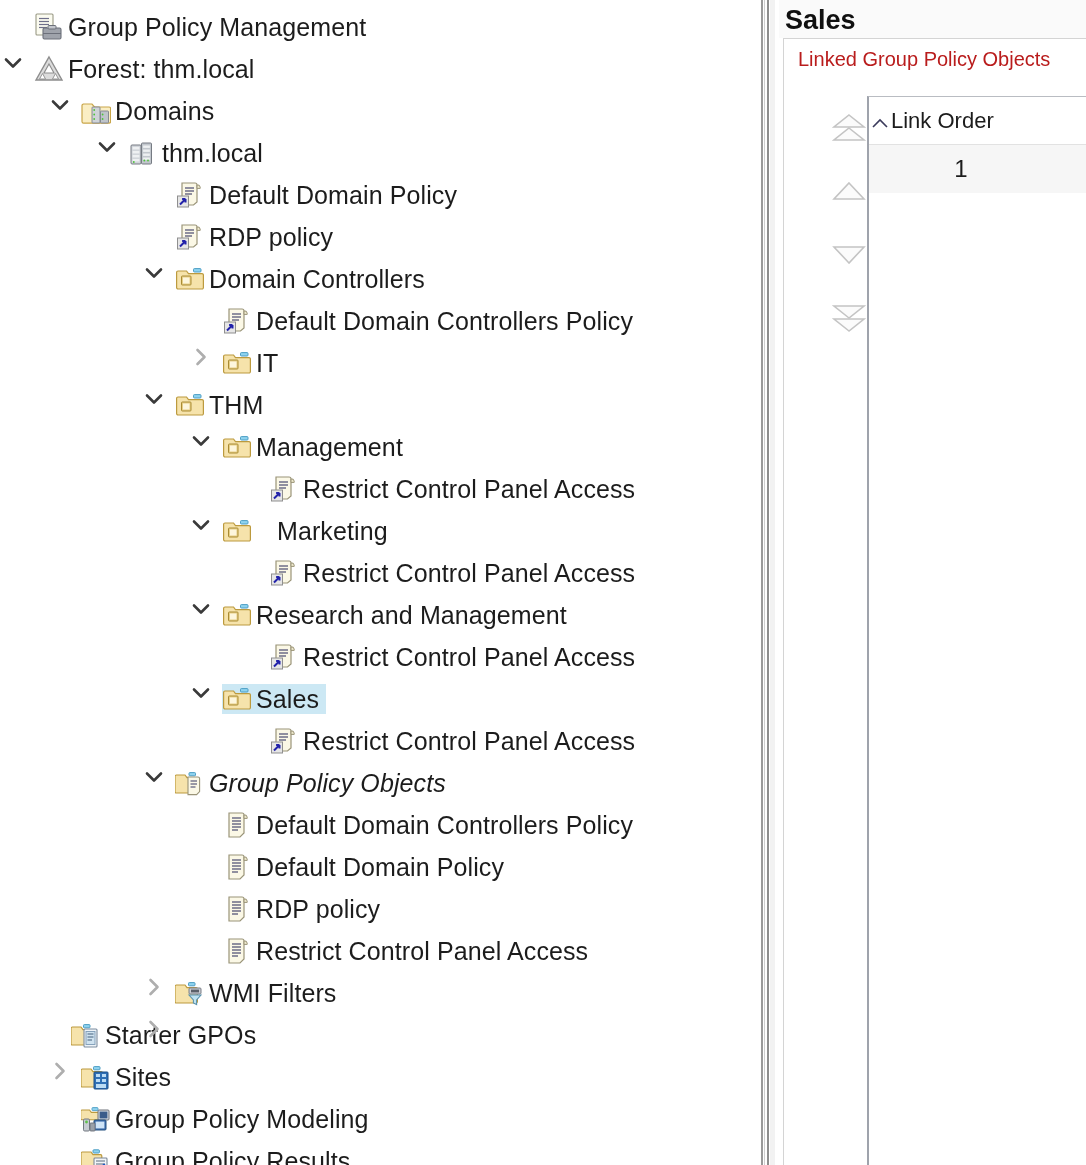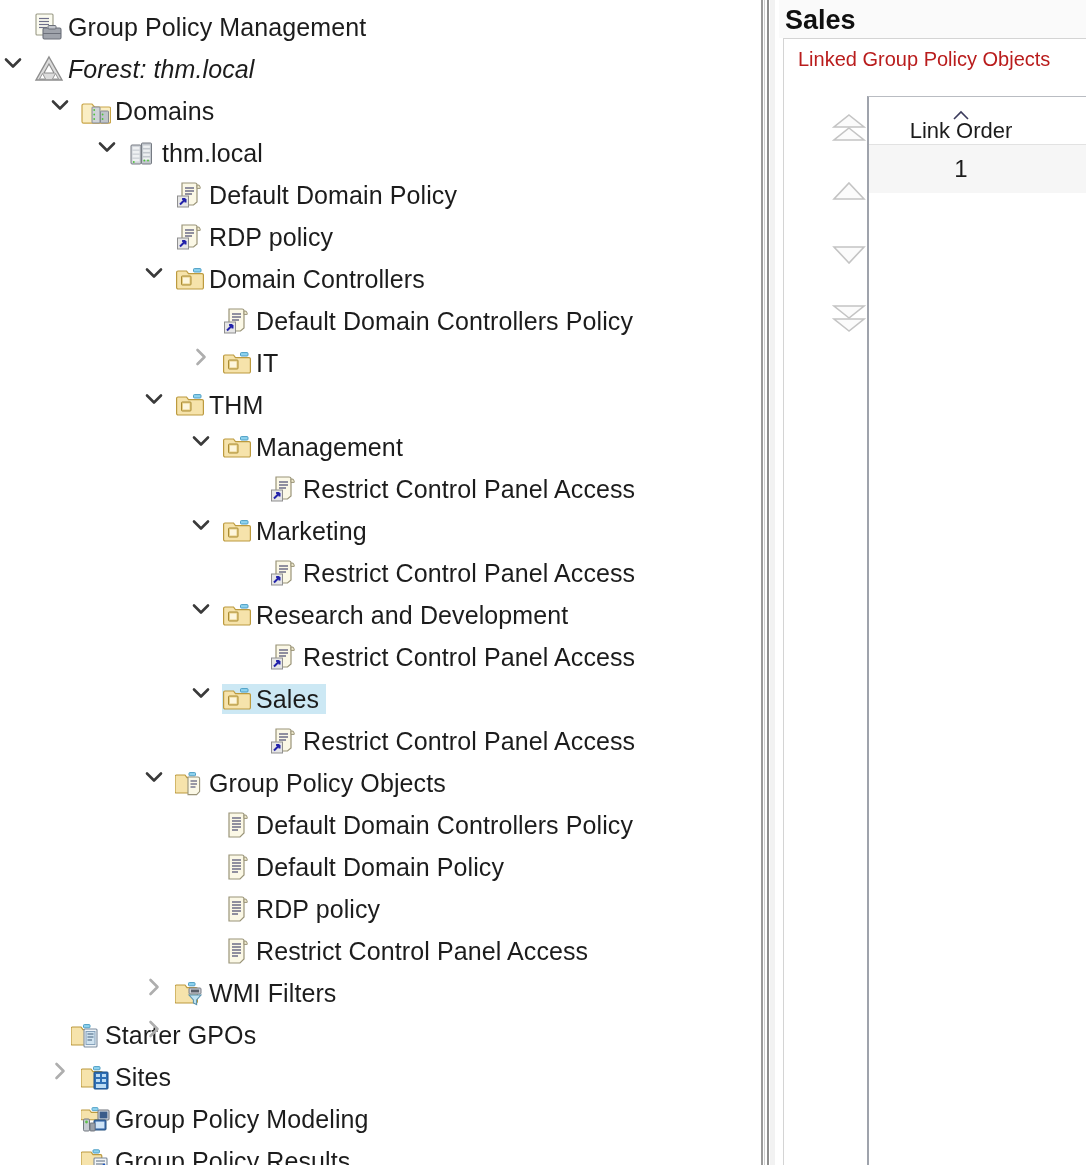--- a/index.html
+++ b/index.html
@@ -83,21 +83,21 @@
     position:absolute; left:83px; top:57px; right:-40px; bottom:0;
     border-left:2px solid #9fa3ac; border-top:1px solid #b9bcc2;
     background:#ffffff;
   }
   #gpo-table .thead {
     height:48px; position:relative; border-bottom:1px solid #e2e2e2;
     background:#ffffff;
   }
   .th {
     position:absolute; left:0; top:0; width:184px; height:48px;
-    display:flex; flex-direction:column; align-items:center; justify-content:flex-end;
+    display:flex; flex-direction:row; align-items:center; justify-content:flex-start;
   }
   .th .sortcaret { height:10px; line-height:10px; margin-bottom:-2px; }
   .th .thtext { font-size:22px; line-height:28px; color:#1c1c1c; }
   .trow { height:48px; position:relative; background:#f6f6f6; }
   .trow .cell {
     position:absolute; left:0; top:0; width:184px; height:48px;
     display:flex; align-items:center; justify-content:center;
     font-size:24px; color:#1c1c1c;
   }
 </style>
@@ -125,21 +125,21 @@
           </span>
           <span class="label">Group Policy Management</span>
         </div>
       </div>
       <div class="tree-row">
         <div class="twisty" style="left: 0px;">
           <svg width="22" height="22" viewBox="0 0 22 22">
       <path d="M4 7.5 L11 14.5 L18 7.5" fill="none" stroke="#3a3a3a" stroke-width="2.6" stroke-linecap="round" stroke-linejoin="round"></path>
           </svg>
         </div>
-        <div class="node-body" style="margin-left: 34px; font-style: italic;">
+        <div class="node-body" style="margin-left: 34px;">
           <span class="ico">
             <svg width="30" height="30" viewBox="0 0 30 30">
     <path d="M15 3 L28 26 L2 26 Z" fill="#dcdcdc" stroke="#8d8d8d" stroke-width="1.4"></path>
     <path d="M15 10 L20 19 L10 19 Z" fill="#ffffff" stroke="#8d8d8d" stroke-width="1.1"></path>
     <path d="M8.5 19.5 L11.5 25 L5.5 25 Z" fill="#ffffff" stroke="#8d8d8d" stroke-width="0.9"></path>
     <path d="M21.5 19.5 L24.5 25 L18.5 25 Z" fill="#ffffff" stroke="#8d8d8d" stroke-width="0.9"></path>
             </svg>
           </span>
           <span class="label">Forest: thm.local</span>
         </div>
@@ -348,21 +348,21 @@
           </span>
           <span class="label">Restrict Control Panel Access</span>
         </div>
       </div>
       <div class="tree-row">
         <div class="twisty" style="left: 188px;">
           <svg width="22" height="22" viewBox="0 0 22 22">
       <path d="M4 7.5 L11 14.5 L18 7.5" fill="none" stroke="#3a3a3a" stroke-width="2.6" stroke-linecap="round" stroke-linejoin="round"></path>
           </svg>
         </div>
-        <div class="node-body" style="margin-left: 222px;">
+        <div class="node-body" style="margin-left: 222px; gap: 21px;">
           <span class="ico">
             <svg width="30" height="30" viewBox="0 0 30 30">
     <path d="M3 7 h8.5 l2 2.6 h13.5 a1.4 1.4 0 0 1 1.4 1.4 v12.6 a1.4 1.4 0 0 1 -1.4 1.4 h-24
              a1.4 1.4 0 0 1 -1.4 -1.4 v-15.2 a1.4 1.4 0 0 1 1.4 -1.4 z" fill="#f6e3ab" stroke="#bc9a3e" stroke-width="1.2"></path>
     <rect x="18.5" y="4.6" width="7.5" height="3.4" rx="0.9" fill="#8fd3ef" stroke="#4d9ec4" stroke-width="1"></rect>
     <rect x="6.5" y="12" width="9.5" height="9" rx="0.8" fill="#e7cf86" stroke="#a98b34" stroke-width="1"></rect>
     <rect x="8" y="13.5" width="6.5" height="6" fill="#fdf6dd"></rect>
             </svg>
           </span>
           <span class="label">Marketing</span>
@@ -395,21 +395,21 @@
         <div class="node-body" style="margin-left: 222px;">
           <span class="ico">
             <svg width="30" height="30" viewBox="0 0 30 30">
     <path d="M3 7 h8.5 l2 2.6 h13.5 a1.4 1.4 0 0 1 1.4 1.4 v12.6 a1.4 1.4 0 0 1 -1.4 1.4 h-24
              a1.4 1.4 0 0 1 -1.4 -1.4 v-15.2 a1.4 1.4 0 0 1 1.4 -1.4 z" fill="#f6e3ab" stroke="#bc9a3e" stroke-width="1.2"></path>
     <rect x="18.5" y="4.6" width="7.5" height="3.4" rx="0.9" fill="#8fd3ef" stroke="#4d9ec4" stroke-width="1"></rect>
     <rect x="6.5" y="12" width="9.5" height="9" rx="0.8" fill="#e7cf86" stroke="#a98b34" stroke-width="1"></rect>
     <rect x="8" y="13.5" width="6.5" height="6" fill="#fdf6dd"></rect>
             </svg>
           </span>
-          <span class="label">Research and Development</span>
+          <span class="label">Research and Management</span>
         </div>
       </div>
       <div class="tree-row">
         <div class="node-body" style="margin-left: 269px;">
           <span class="ico">
             <svg width="30" height="30" viewBox="0 0 30 30">
     <path d="M7 3 h13 a2 2 0 0 1 2 2 v17 l-3.5 3 h-11.5 z" fill="#fbf8e6" stroke="#9a9478" stroke-width="1.2"></path>
     <path d="M22 5 a2.6 2.6 0 0 1 3.2 2.2 l0 1.2 -3.2 0 z" fill="#efe9cd" stroke="#9a9478" stroke-width="1"></path>
     <g stroke="#4a4a70" stroke-width="1.2">
       <line x1="10" y1="8" x2="19" y2="8"></line>
@@ -459,21 +459,21 @@
           </span>
           <span class="label">Restrict Control Panel Access</span>
         </div>
       </div>
       <div class="tree-row">
         <div class="twisty" style="left: 141px;">
           <svg width="22" height="22" viewBox="0 0 22 22">
       <path d="M4 7.5 L11 14.5 L18 7.5" fill="none" stroke="#3a3a3a" stroke-width="2.6" stroke-linecap="round" stroke-linejoin="round"></path>
           </svg>
         </div>
-        <div class="node-body" style="margin-left: 175px;">
+        <div class="node-body" style="margin-left: 175px; font-style: italic;">
           <span class="ico">
             <svg width="30" height="30" viewBox="0 0 30 30">
     <path d="M2 7 h8 l2 2.6 h9 a1.4 1.4 0 0 1 1.4 1.4 v12.6 a1.4 1.4 0 0 1 -1.4 1.4 h-19.6
              a1.4 1.4 0 0 1 -1.4 -1.4 v-15.2 a1.4 1.4 0 0 1 1.4 -1.4 z" fill="#f6e3ab" stroke="#bc9a3e" stroke-width="1.2"></path>
     <rect x="14" y="4.6" width="6.5" height="3.2" rx="0.8" fill="#8fd3ef" stroke="#4d9ec4" stroke-width="1"></rect>
     <path d="M13 9 h10 a1.6 1.6 0 0 1 1.6 1.6 v13 l-3 3 h-8.6 z" fill="#fbf8e6" stroke="#9a9478" stroke-width="1.1"></path>
     <g stroke="#4a4a70" stroke-width="1.1">
       <line x1="15.5" y1="13" x2="22" y2="13"></line>
                 <line x1="15.5" y1="16" x2="22" y2="16"></line>
       <line x1="15.5" y1="19" x2="20.5" y2="19"></line>

